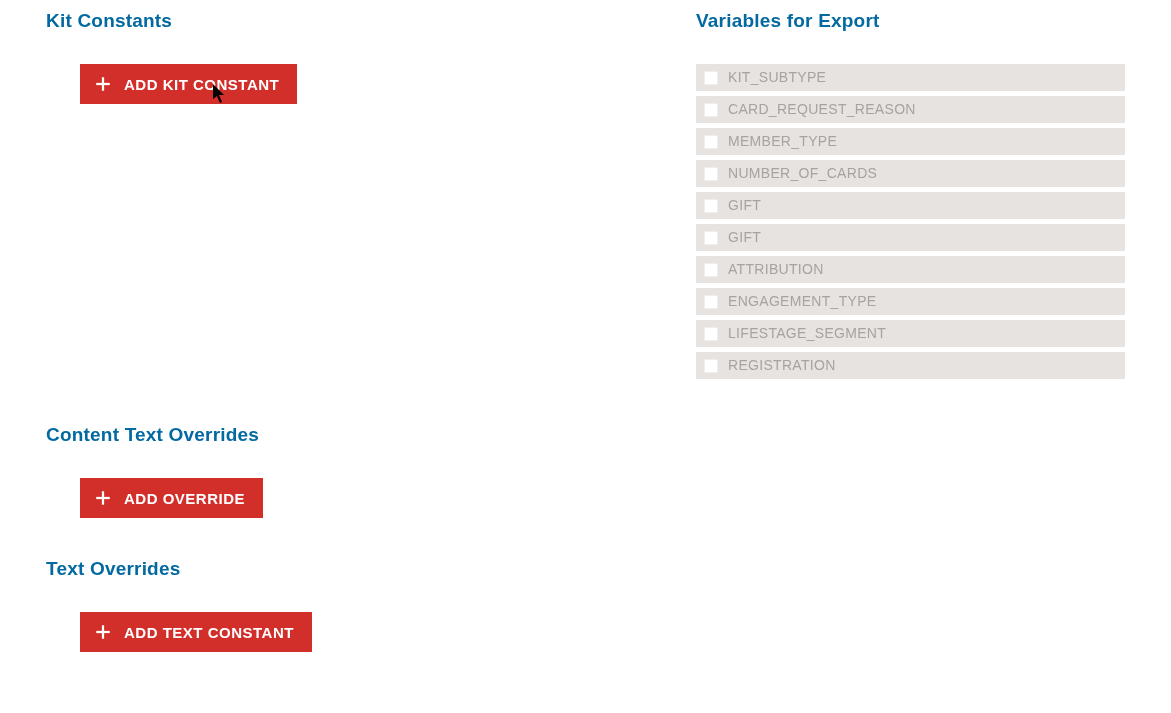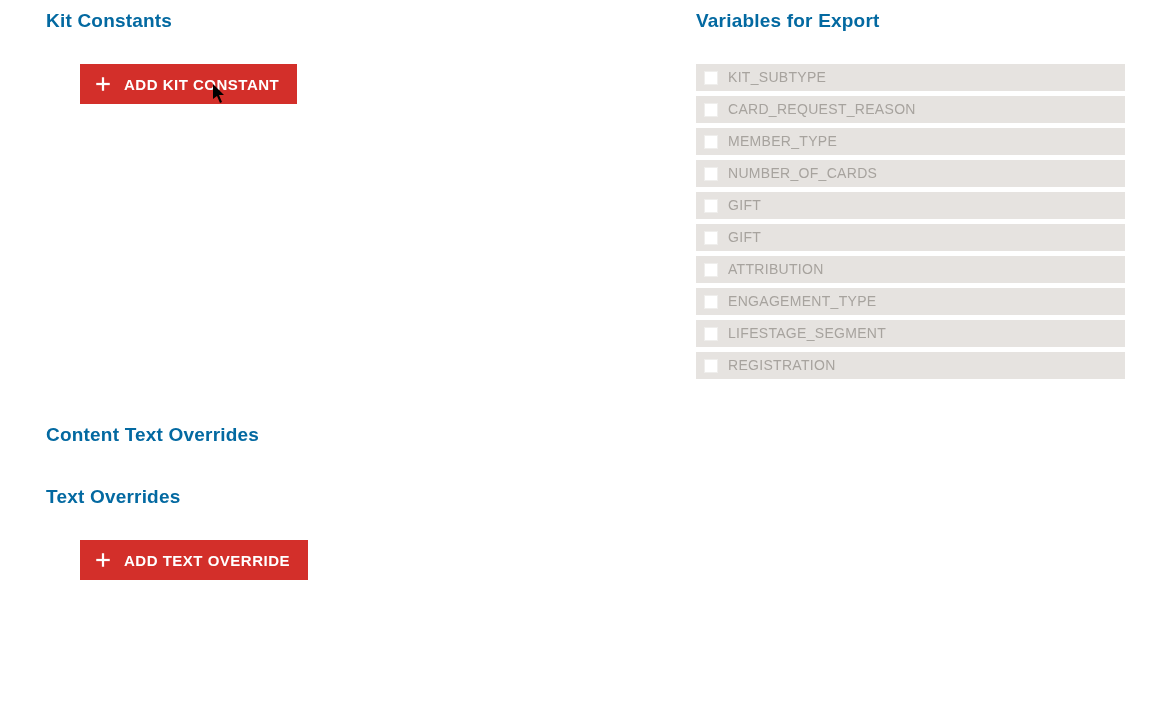--- a/index.html
+++ b/index.html
@@ -112,32 +112,41 @@
               <line x1="3" y1="12" x2="21" y2="12"></line>
             </svg>
         </span>
         <span>ADD KIT CONSTANT</span>
       </button>
     </div>
 
     <div class="left-lower">
       <div class="section">
         <h3 class="section-heading">Content Text Overrides</h3>
+        <button class="add-button">
+          <span class="plus-icon">
+            <svg viewBox="0 0 24 24">
+                <line x1="12" y1="3" x2="12" y2="21"></line>
+                <line x1="3" y1="12" x2="21" y2="12"></line>
+              </svg>
+          </span>
+          <span>ADD OVERRIDE</span>
+        </button>
       </div>
 
       <div class="section section-text-overrides">
         <h3 class="section-heading">Text Overrides</h3>
         <button class="add-button">
           <span class="plus-icon">
             <svg viewBox="0 0 24 24">
                 <line x1="12" y1="3" x2="12" y2="21"></line>
                 <line x1="3" y1="12" x2="21" y2="12"></line>
               </svg>
           </span>
-          <span>ADD TEXT OVERRIDE</span>
+          <span>ADD TEXT CONSTANT</span>
         </button>
       </div>
     </div>
   </div>
 
   <div class="col-right">
     <div class="section">
       <h3 class="section-heading">Variables for Export</h3>
       <div class="var-list" id="var-list">
           <div class="var-row">

